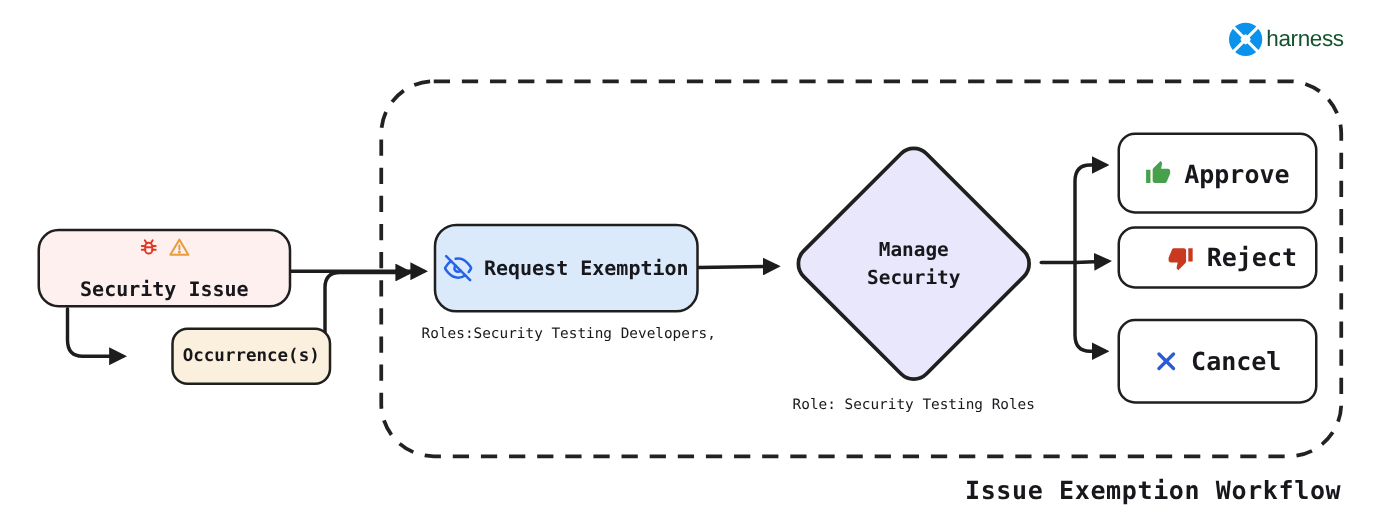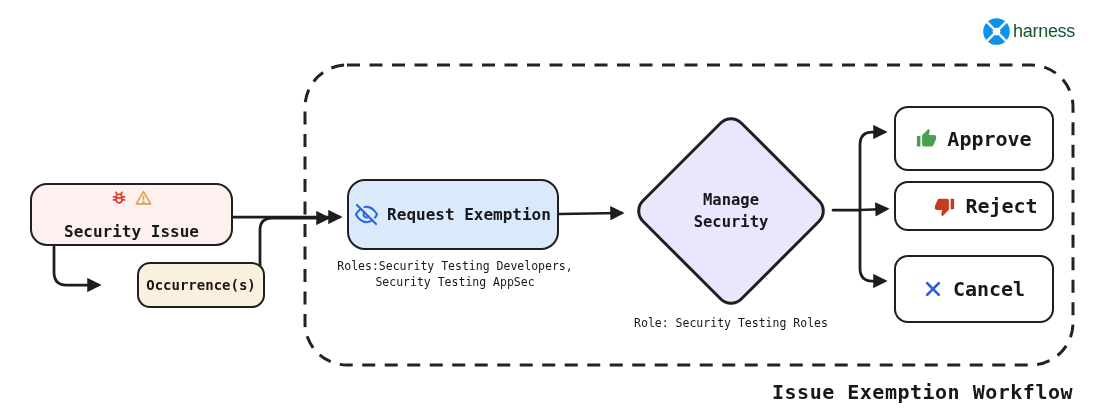--- a/index.html
+++ b/index.html
@@ -111,21 +111,20 @@
   <div class="node request">
     <svg class="ic" width="23" height="23" viewBox="0 0 24 24" fill="none" stroke="#2563eb" stroke-width="2.1" stroke-linecap="round" stroke-linejoin="round">
       <path d="M17.94 17.94A10.07 10.07 0 0 1 12 20c-7 0-11-8-11-8a18.45 18.45 0 0 1 5.06-5.94M9.9 4.24A9.12 9.12 0 0 1 12 4c7 0 11 8 11 8a18.5 18.5 0 0 1-2.16 3.19m-6.72-1.07a3 3 0 1 1-4.24-4.24"></path>
       <line x1="2" y1="2" x2="22" y2="22"></line>
     </svg>
     <span class="lbl">Request Exemption</span>
   </div>
 
   <div class="note roles-note">
     <div>Roles:Security Testing Developers,</div>
-    <div>Security Testing AppSec</div>
   </div>
 
   <div class="diamond-shape"></div>
   <div class="diamond-label">
     <div>Manage</div>
     <div>Security</div>
   </div>
 
   <div class="note role-note">Role: Security Testing Roles</div>
 

